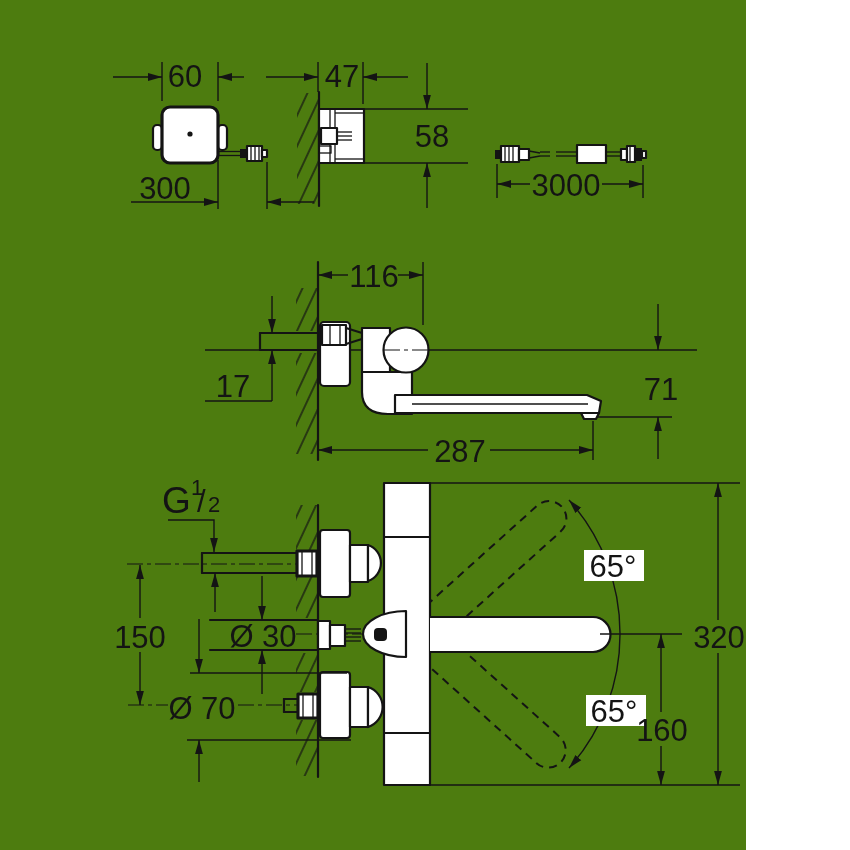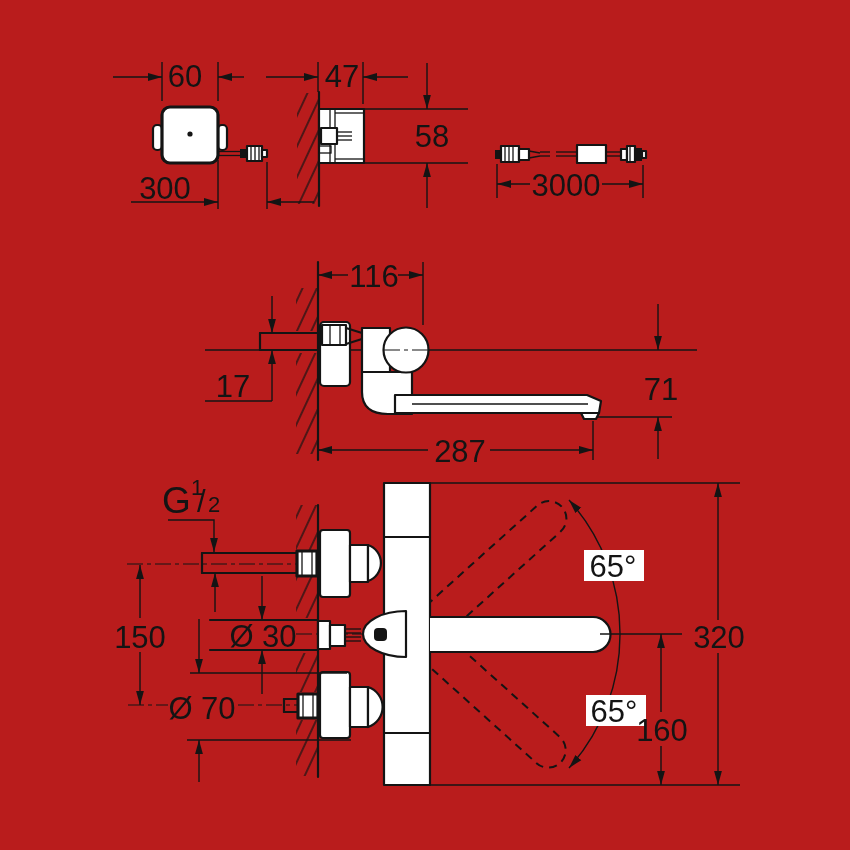--- a/index.html
+++ b/index.html
@@ -1,16 +1,16 @@
 <!DOCTYPE html>
 <html><head>
 <meta charset="utf-8">
 <style>
   html,body{margin:0;padding:0;background:#fff;}
-  .stage{width:850px;height:850px;background:#b91c1c;position:relative;overflow:hidden;}
+  .stage{width:746px;height:850px;background:#4d7c0f;position:relative;overflow:hidden;}
   svg{display:block;width:850px;height:850px;}
   .ol{stroke:#141414;stroke-width:2.2;fill:none;stroke-linejoin:round;stroke-linecap:round;}
   .olf{stroke:#141414;stroke-width:2.2;fill:#fff;stroke-linejoin:round;}
   .th{stroke:#141414;stroke-width:3.2;fill:#fff;stroke-linejoin:round;}
   .thin{stroke:#141414;stroke-width:1.3;fill:none;}
   .dim{stroke:#141414;stroke-width:1.4;fill:none;}
   .cl{stroke:#141414;stroke-width:1.2;fill:none;stroke-dasharray:16 4 4 4;}
   .dark{fill:#141414;stroke:none;}
   .dash{stroke:#141414;stroke-width:2;fill:none;stroke-dasharray:8 6;}
   text.d{font-family:"Liberation Sans",sans-serif;font-size:31px;fill:#141414;text-anchor:middle;}

